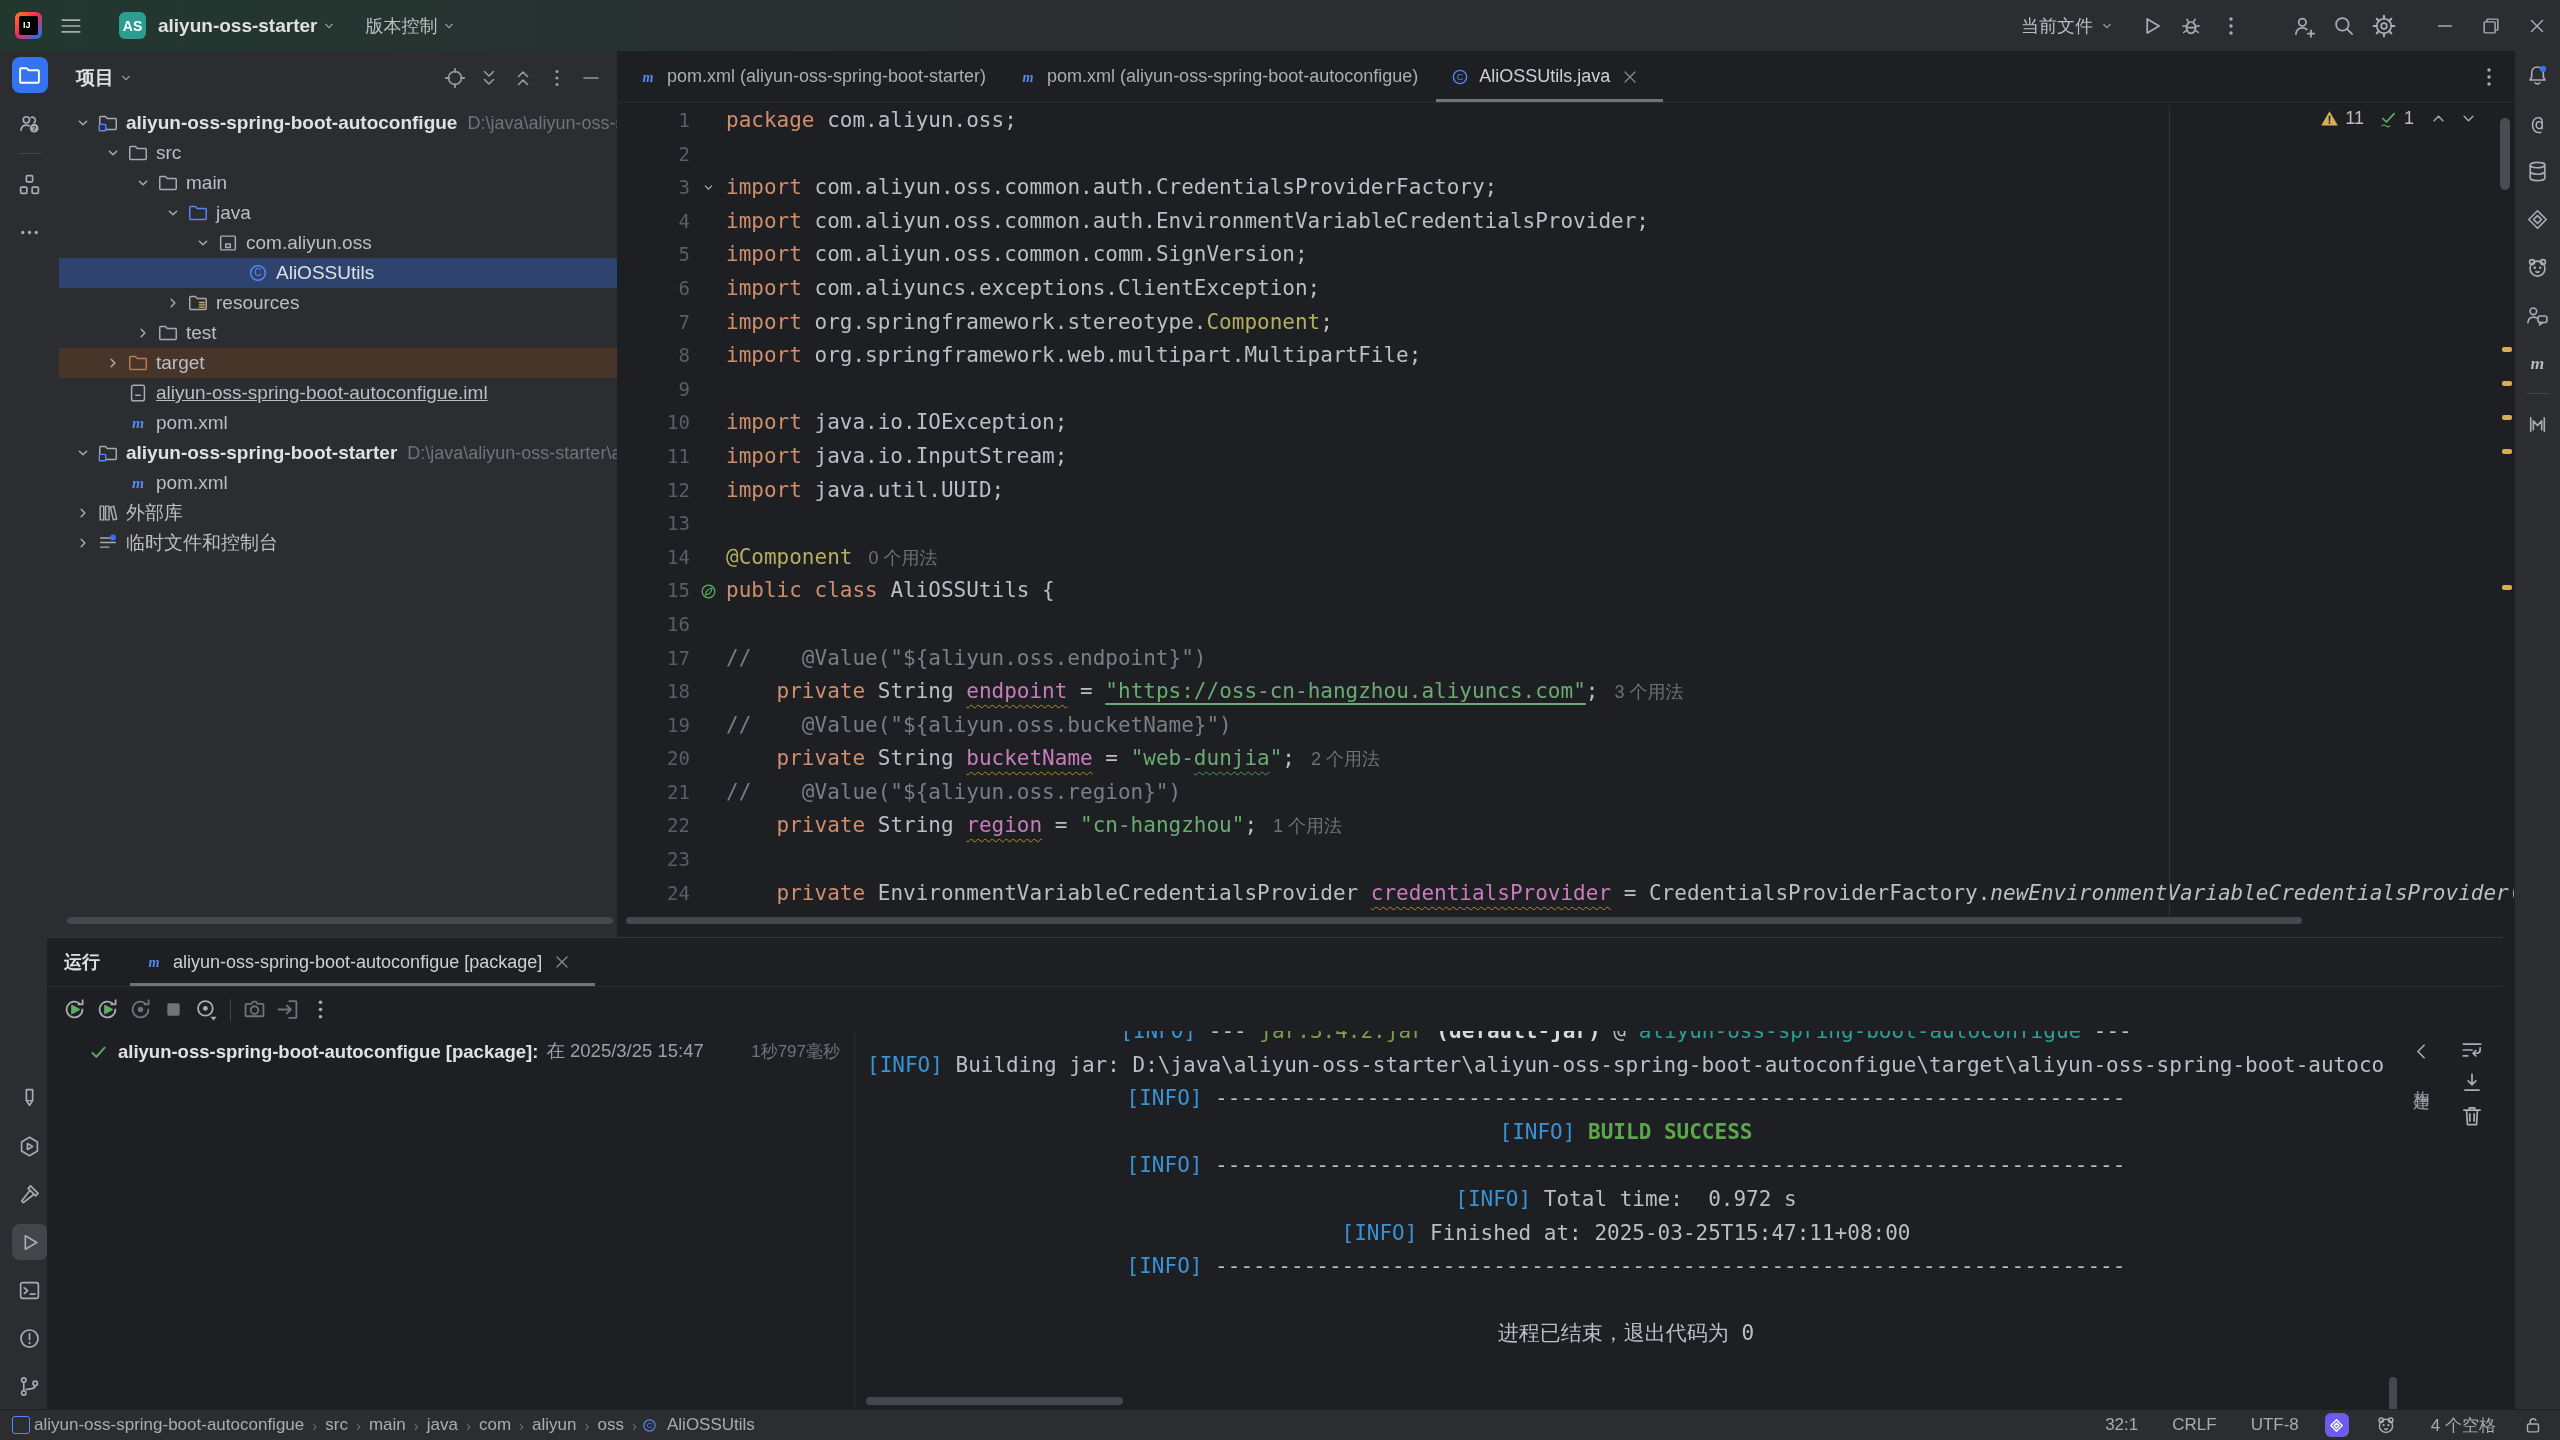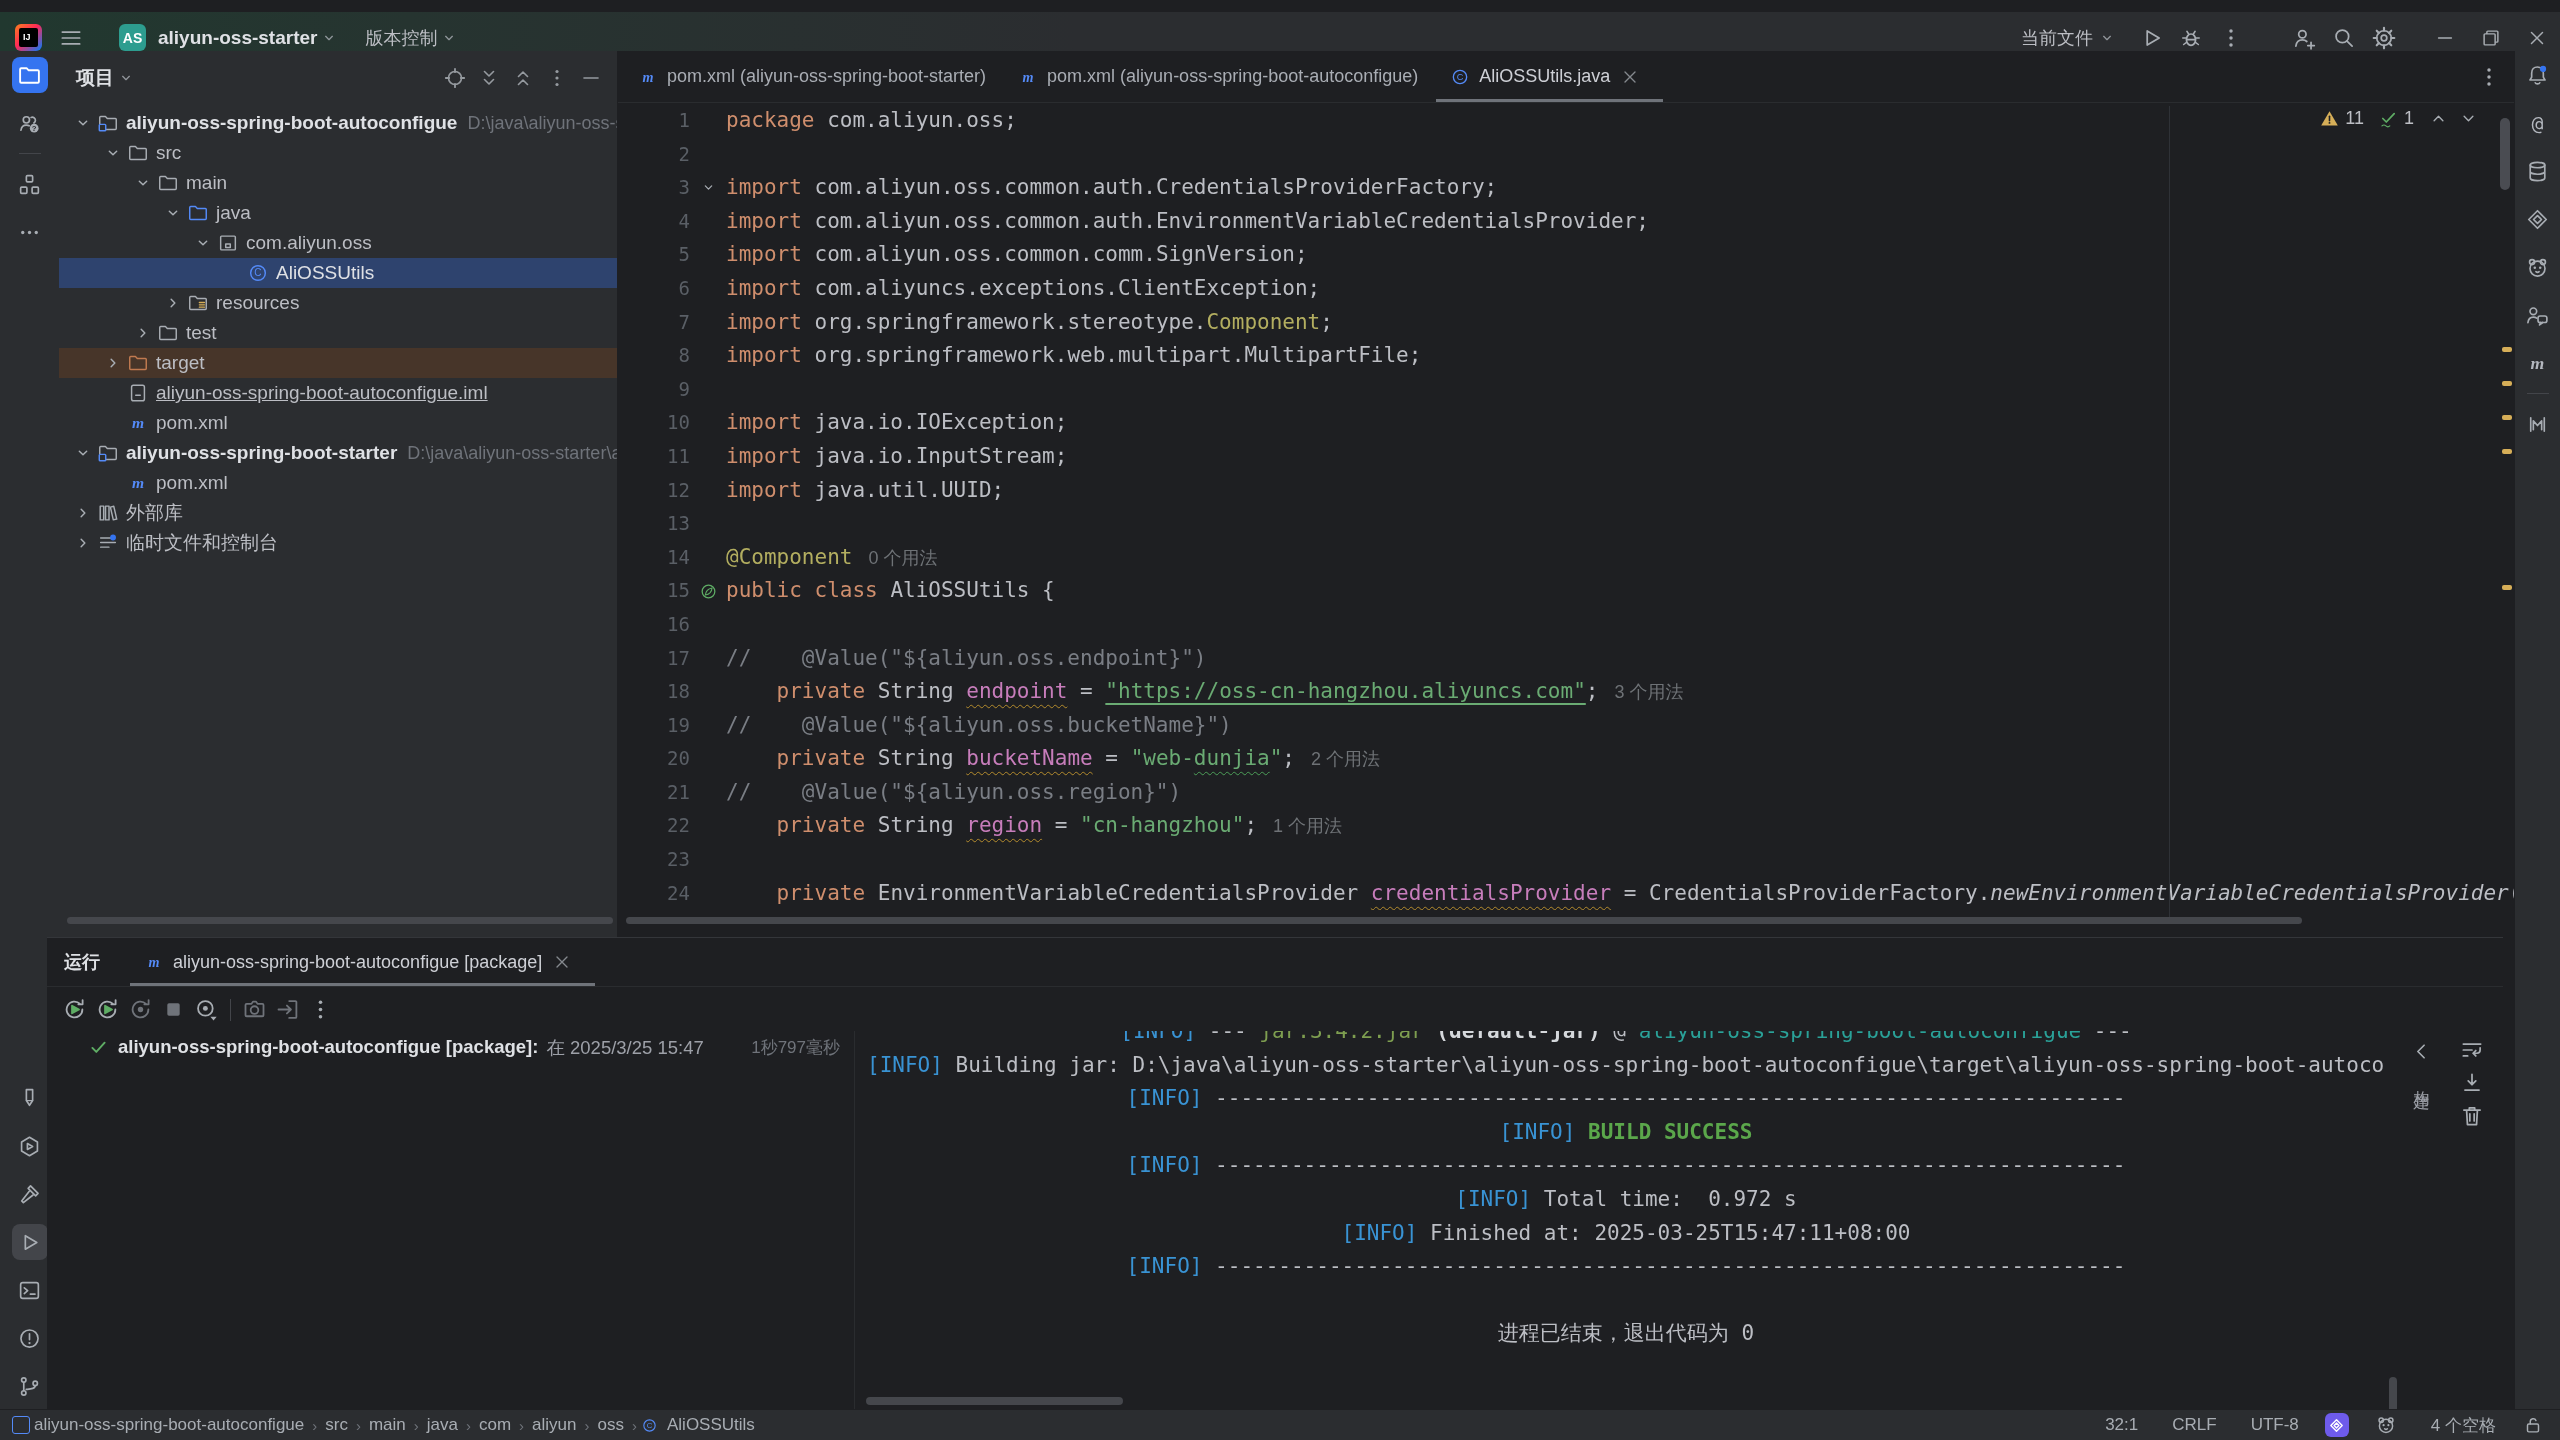--- a/index.html
+++ b/index.html
@@ -2,21 +2,21 @@
 <html><head>
 <meta charset="utf-8">
 <style>
   html,body{margin:0;padding:0;}
   body{width:2560px;height:1440px;position:relative;overflow:hidden;background:#1E1F22;
        font-family:"Liberation Sans",sans-serif;color:#BCBEC4;-webkit-font-smoothing:antialiased;}
   .ic{display:inline-flex;align-items:center;justify-content:center;}
   .ic svg{width:100%;height:100%;display:block;}
 
   
-  .titlebar{position:absolute;left:0;top:12px;width:2560px;height:51px;
+  .titlebar{position:absolute;left:0;top:0;width:2560px;height:51px;
     background:linear-gradient(90deg,#21382f 0%,#263430 16%,#2B2D30 42%,#2B2D30 100%);
     border-bottom:1px solid #1E1F22;display:flex;align-items:center;}
   .logo{width:27px;height:27px;margin-left:15px;border-radius:6px;
     background:linear-gradient(135deg,#fc801d 0%,#fe2857 45%,#007eff 100%);position:relative;}
   .logo::after{content:"";position:absolute;inset:4px;background:#000;border-radius:2px;}
   .logo span{position:absolute;z-index:2;color:#fff;font-size:9px;font-weight:bold;left:8px;top:8px;}
   .tb-btn{width:26px;height:26px;margin:0 7px;position:relative;}
   .tb-proj-badge{width:27px;height:27px;border-radius:6px;background:#2d9d8f;color:#fff;
     font-size:14px;font-weight:bold;display:flex;align-items:center;justify-content:center;margin-left:28px;}
   .tb-proj-name{font-size:19px;font-weight:600;color:#DFE1E5;margin-left:12px;}
@@ -93,21 +93,21 @@
   .rp-header{height:48px;display:flex;align-items:center;border-bottom:1px solid #2A2C2F;}
   .rp-title{font-size:18px;font-weight:600;color:#DFE1E5;margin:0 30px 0 17px;}
   .rp-tab{display:flex;align-items:center;height:100%;padding:0 14px;font-size:18px;color:#CED0D6;position:relative;}
   .rp-tab .ic{width:20px;height:20px;margin-right:9px;}
   .rp-tab::after{content:"";position:absolute;left:0;right:0;bottom:0;height:3px;background:#6F737A;}
   .rp-toolbar{height:45px;display:flex;align-items:center;padding-left:14px;}
   .rp-toolbar .ic{width:27px;height:27px;margin-right:6px;}
   .rp-tb-sep{width:1px;height:22px;background:#43454A;margin:0 10px 0 4px;}
   .rp-content{position:absolute;left:0;right:0;top:93px;bottom:0;}
   .rp-list{position:absolute;left:0;top:0;bottom:0;width:807px;border-right:1px solid #2A2C2F;}
-  .rp-result{height:32px;display:flex;align-items:center;font-size:18.5px;}
+  .rp-result{height:32px;display:flex;align-items:flex-end;font-size:18.5px;}
   .rp-result .ic{width:21px;height:21px;margin:0 9px 0 41px;}
   .rp-result b{color:#DFE1E5;font-weight:700;}
   .rp-result .when{color:#9DA0A8;margin-left:8px;font-weight:400;}
   .rp-result .dur{margin-left:auto;margin-right:14px;color:#6F737A;font-size:17px;}
   .console{position:absolute;left:808px;top:0;right:118px;bottom:0;overflow:hidden;}
   .console-inner{margin-top:-16px;padding-left:12px;}
   .con-line{height:33.6px;line-height:33.6px;white-space:pre;font-family:"DejaVu Sans Mono",monospace;font-size:21px;overflow:hidden;text-align:center;}
   .cs-info{color:#3993D4;} .cs-pl{color:#BCBEC4;} .cs-grn{color:#5BA74B;font-weight:bold;}
   .cs-goal{color:#7E9E50;} .cs-proj{color:#2AA198;} .cs-b{color:#D5D8DC;font-weight:bold;}
   .con-sidebar{position:absolute;right:62px;top:8px;width:40px;display:flex;flex-direction:column;align-items:center;}

